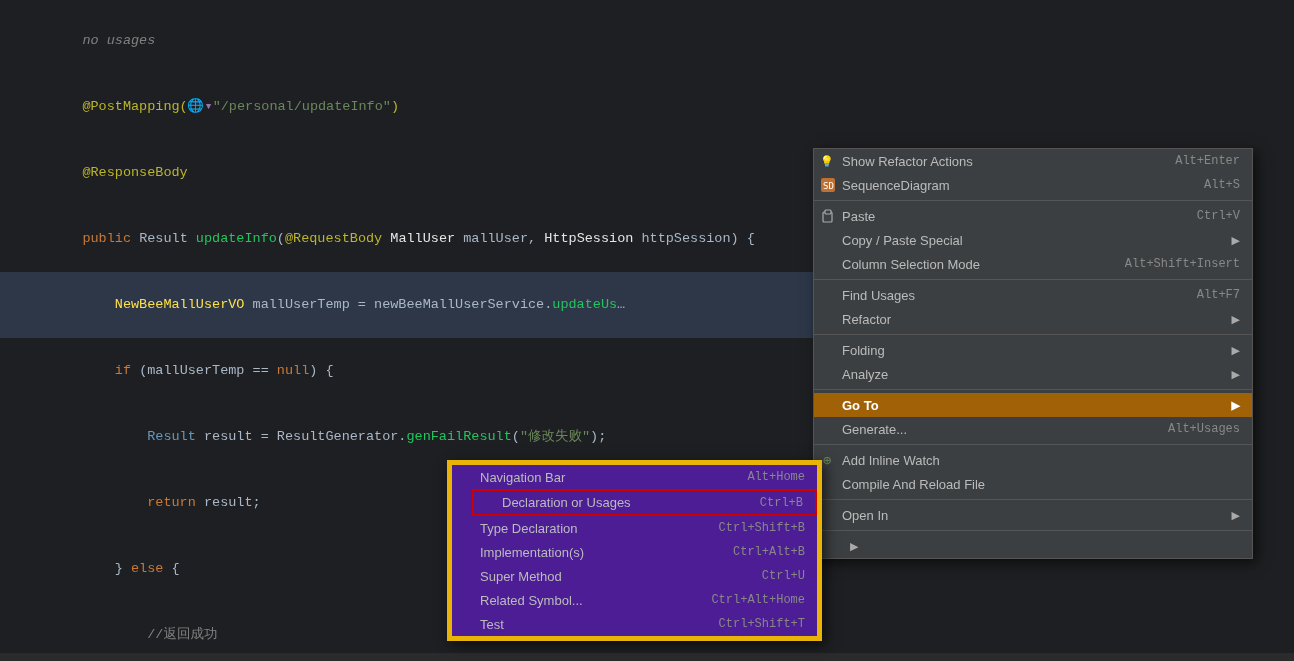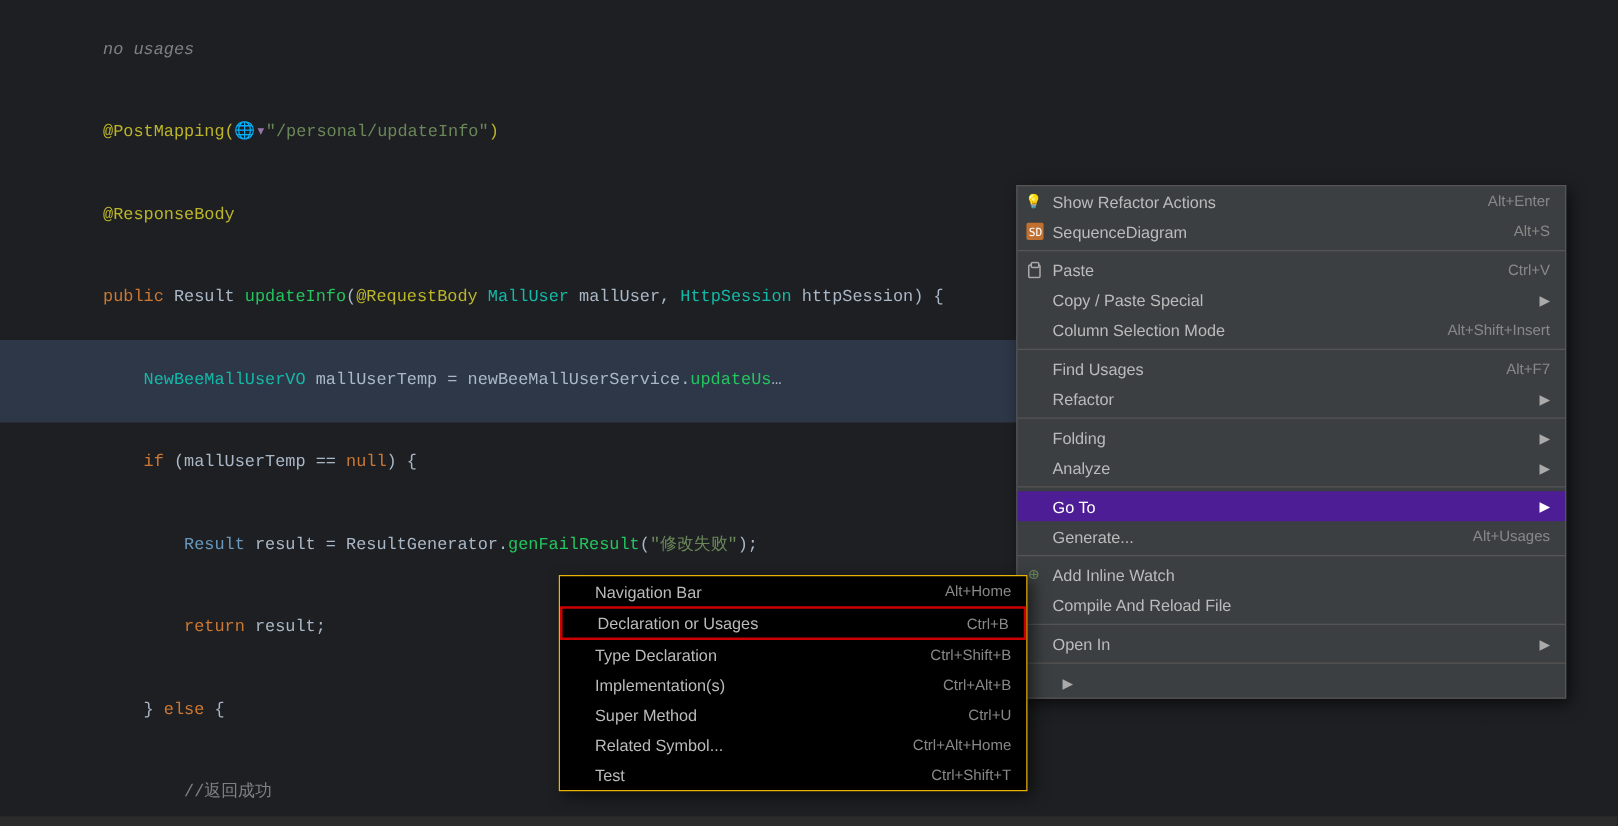--- a/index.html
+++ b/index.html
@@ -29,21 +29,21 @@
       position: relative;
       white-space: pre;
       color: #a9b7c6;
     }
 
     .no-usages { color: #808080; font-style: italic; }
     .annotation { color: #bbb529; }
     .string { color: #6a8759; }
     .keyword { color: #cc7832; }
     .method { color: #22c55e; }
-    .param-type { color: #14b8a6; }
+    .param-type { color: #e5e5e5; }
     .comment { color: #808080; }
     .highlight-bg { background: #2d3748; }
 
     
     .context-menu {
       position: absolute;
       top: 148px;
       left: 813px;
       width: 440px;
       background: #3c3f41;
@@ -59,62 +59,64 @@
       display: flex;
       align-items: center;
       justify-content: space-between;
       padding: 4px 12px 4px 28px;
       cursor: pointer;
       position: relative;
       min-height: 24px;
     }
 
     .menu-item.highlighted {
-      background: #4c1d95;
+      background: #a16207;
       color: #ffffff;
+      font-weight: bold;
     }
 
     .menu-item .icon {
       position: absolute;
       left: 6px;
       width: 16px;
       height: 16px;
       display: flex;
       align-items: center;
       justify-content: center;
       font-size: 11px;
     }
 
     .menu-item .label { flex: 1; }
     .menu-item .shortcut {
       color: #888;
       font-size: 12px;
       margin-left: 20px;
+      font-family: Liberation Mono, monospace;
     }
     .menu-item .arrow {
       margin-left: 8px;
       font-size: 11px;
       color: #aaa;
     }
     .menu-item.highlighted .arrow { color: #fff; }
 
     .menu-separator {
       height: 1px;
       background: #555;
       margin: 3px 0;
     }
 
     
     .submenu {
       position: absolute;
       top: 148px;
       left: 447px;
       width: 380px;
-      background: #000000;
-      border: 1px solid #eab308;
+      background: #4c1d95;
+      border: 5px solid #eab308;
       box-shadow: 4px 4px 12px rgba(0,0,0,0.6);
       font-family: 'Segoe UI', Arial, sans-serif;
       font-size: 13px;
       color: #bbbbbb;
       z-index: 101;
     }
 
     
     .scrollbar-h {
       position: absolute;
@@ -135,21 +137,21 @@
   <div class="code-line">
     <span class="annotation">@PostMapping(</span><span style="color:#9876aa">🌐▾</span><span class="string">"/personal/updateInfo"</span><span class="annotation">)</span>
   </div>
   <div class="code-line">
     <span class="annotation">@ResponseBody</span>
   </div>
   <div class="code-line">
     <span class="keyword">public </span><span>Result </span><span class="method">updateInfo</span><span>(</span><span class="annotation">@RequestBody </span><span class="param-type">MallUser</span><span> mallUser, </span><span class="param-type">HttpSession</span><span> httpSession) {</span>
   </div>
   <div class="code-line highlight-bg">
-    <span>    </span><span style="color:#14b8a6">NewBeeMallUserVO</span><span> mallUserTemp = newBeeMallUserService.</span><span class="method">updateUs</span><span>…</span>
+    <span>    </span><span style="color:#fde047">NewBeeMallUserVO</span><span> mallUserTemp = newBeeMallUserService.</span><span class="method">updateUs</span><span>…</span>
   </div>
   <div class="code-line">
     <span>    </span><span class="keyword">if </span><span>(mallUserTemp == </span><span class="keyword">null</span><span>) {</span>
   </div>
   <div class="code-line">
     <span>        </span><span style="color:#6897bb">Result</span><span> result = ResultGenerator.</span><span class="method">genFailResult</span><span>(</span><span class="string">"修改失败"</span><span>);</span>
   </div>
   <div class="code-line">
     <span>        </span><span class="keyword">return </span><span>result;</span>
   </div>
@@ -160,21 +162,21 @@
     <span class="comment">        //返回成功</span>
   </div>
 
 </div>
 
 <div class="submenu" style="top:460px; left:447px; width:375px;">
   <div class="menu-item">
     <span class="label">Navigation Bar</span>
     <span class="shortcut">Alt+Home</span>
   </div>
-  <div class="menu-item" style="border: 2px solid #cc0000; background: transparent;">
+  <div class="menu-item" style="border: 2px solid #cc0000; background: transparent; margin-left: 20px;">
     <span class="label">Declaration or Usages</span>
     <span class="shortcut">Ctrl+B</span>
   </div>
   <div class="menu-item">
     <span class="label">Type Declaration</span>
     <span class="shortcut">Ctrl+Shift+B</span>
   </div>
   <div class="menu-item">
     <span class="label">Implementation(s)</span>
     <span class="shortcut">Ctrl+Alt+B</span>

